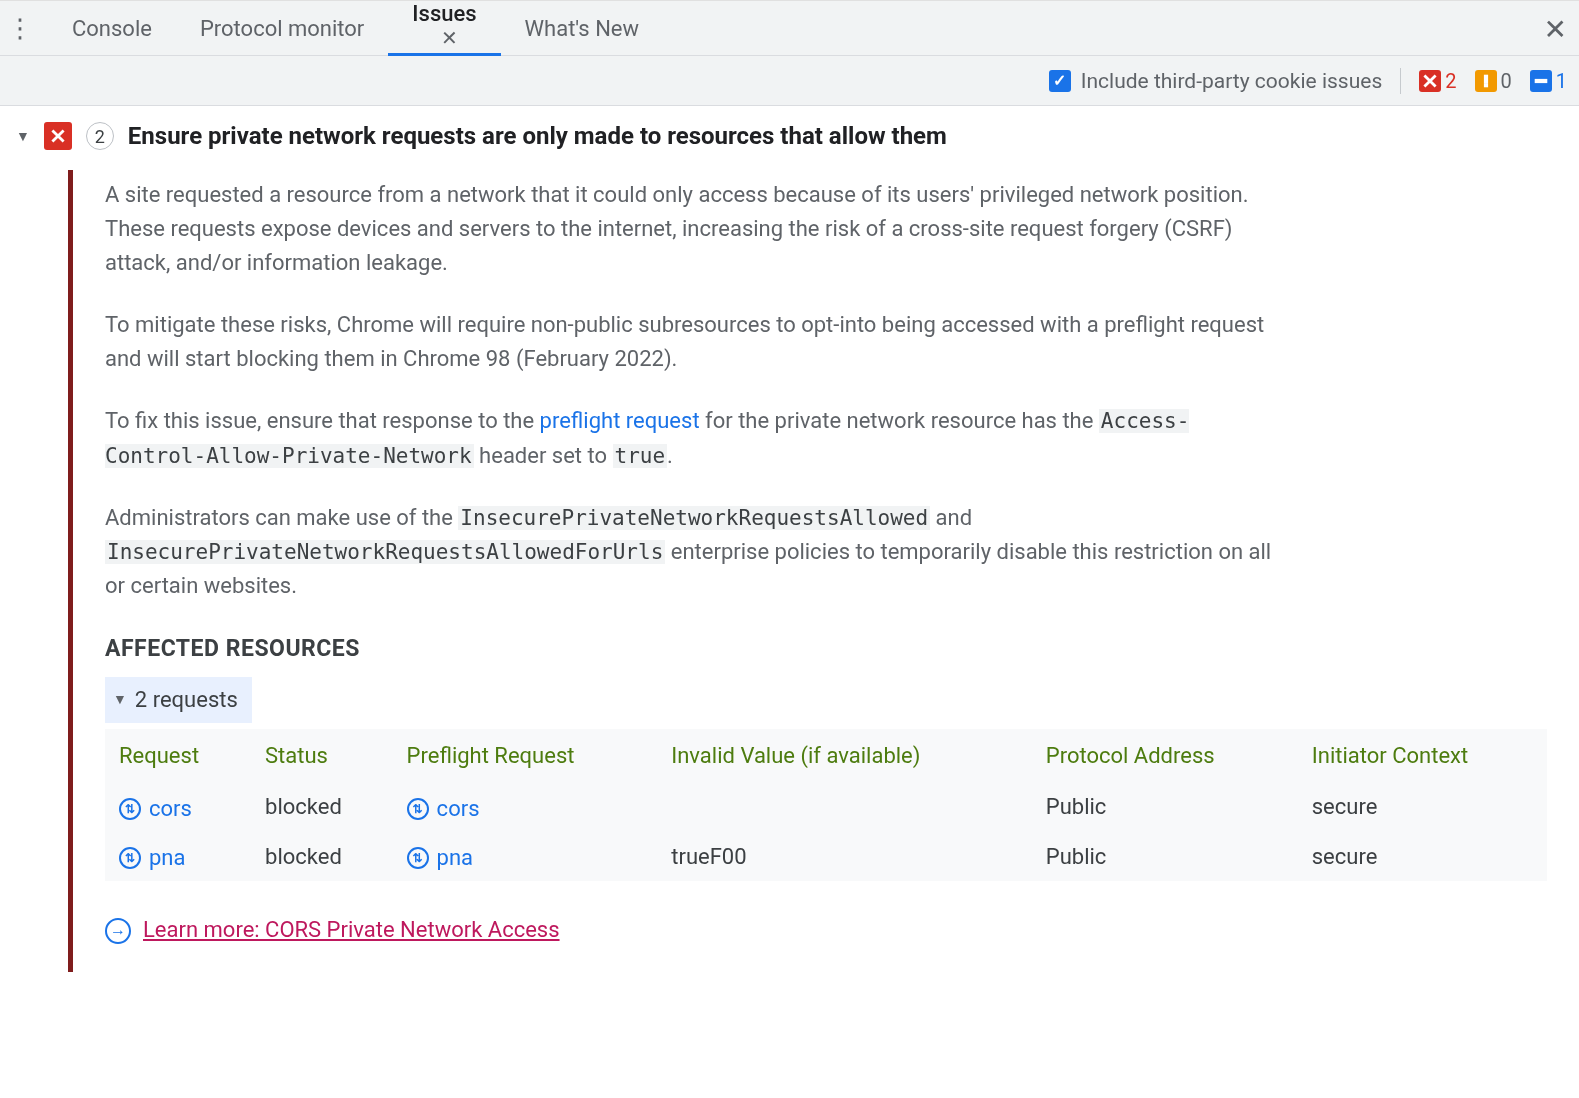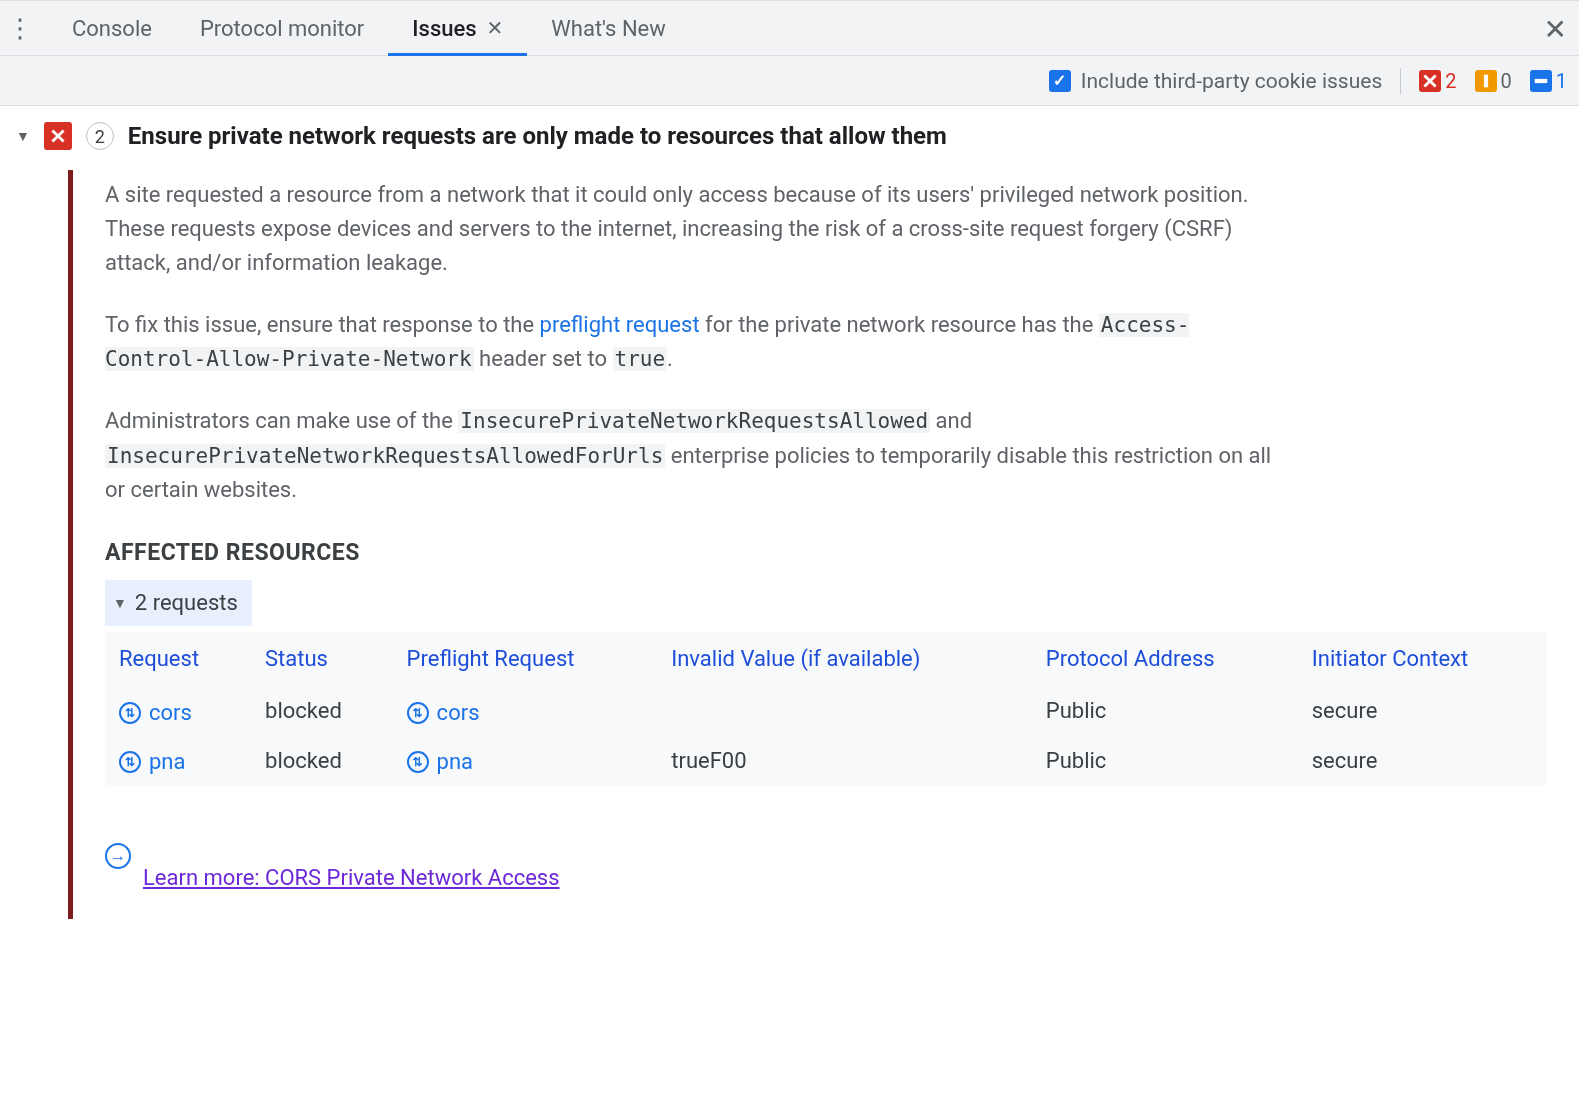--- a/index.html
+++ b/index.html
@@ -46,20 +46,21 @@
     align-items: center;
     padding: 0 24px;
     font-size: 22px;
     color: #5f6368;
     cursor: pointer;
     position: relative;
   }
   .tab.active {
     color: #202124;
     font-weight: 500;
+    flex-direction: column;
   }
   .tab.active::after {
     content: "";
     position: absolute;
     left: 0; right: 0; bottom: -1px;
     height: 3px;
     background: #1a73e8;
   }
   .tab .close {
     margin-left: 10px;
@@ -208,21 +209,21 @@
     width: 100%;
     border-collapse: collapse;
     margin-top: 6px;
     font-size: 22px;
     background:#f8f9fa;
   }
   table.requests th {
     text-align:left;
     font-weight:400;
     padding: 10px 14px;
-    color:#1d4ed8;
+    color:#4d7c0f;
   }
   table.requests td {
     padding: 6px 14px;
     color:#3c4043;
   }
   .req-link {
     color:#1a73e8;
     display:inline-flex;
     align-items:center;
     gap:8px;
@@ -247,21 +248,21 @@
     gap:12px;
     margin-top: 32px;
     color:#1a73e8;
     font-size:22px;
   }
   .learn-more .circ {
     width:26px;height:26px;border:2px solid #1a73e8;border-radius:50%;
     display:inline-flex;align-items:center;justify-content:center;
     font-size:16px;
   }
-  .learn-more a { color:#6d28d9; text-decoration: underline; margin-top: 44px; }
+  .learn-more a { color:#be185d; text-decoration: underline; }
 
   
   .content::-webkit-scrollbar { width: 16px; }
   .content::-webkit-scrollbar-thumb { background:#dadce0; }
 </style>
 </head>
 <body>
 
 <div class="devtools">
 
@@ -321,20 +322,21 @@
           <svg viewBox="0 0 10 10" width="14" height="14">
               <path d="M1 1 L9 9 M9 1 L1 9" stroke="#fff" stroke-width="2"></path>
             </svg>
         </span>
         <span class="count-chip">2</span>
         <span>Ensure private network requests are only made to resources that allow them</span>
       </div>
 
       <div class="issue-body">
         <p>A site requested a resource from a network that it could only access because of its users' privileged network position. These requests expose devices and servers to the internet, increasing the risk of a cross-site request forgery (CSRF) attack, and/or information leakage.</p>
+        <p>To mitigate these risks, Chrome will require non-public subresources to opt-into being accessed with a preflight request and will start blocking them in Chrome 98 (February 2022).</p>
         <p>
           <span>To fix this issue, ensure that response to the </span><a href="#" class="link">preflight request</a><span> for the private network resource has the </span><code>Access-Control-Allow-Private-Network</code><span> header set to </span><code>true</code><span>.</span>
         </p>
         <p>
           <span>Administrators can make use of the </span><code>InsecurePrivateNetworkRequestsAllowed</code><span> and </span><code>InsecurePrivateNetworkRequestsAllowedForUrls</code><span> enterprise policies to temporarily disable this restriction on all or certain websites.</span>
         </p>
 
         <div class="section-title">AFFECTED RESOURCES</div>
 
         <div class="req-summary">

